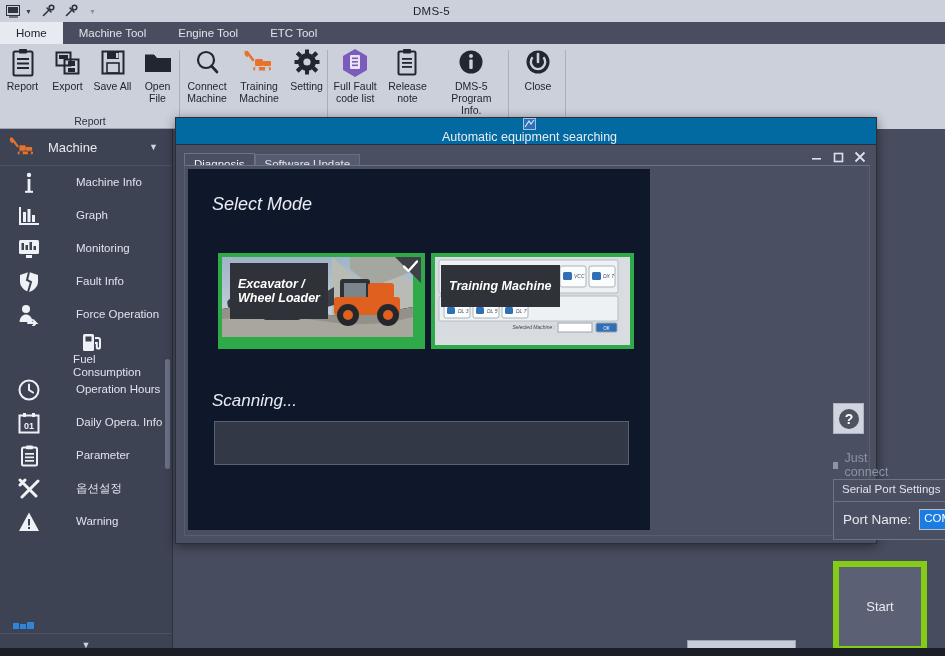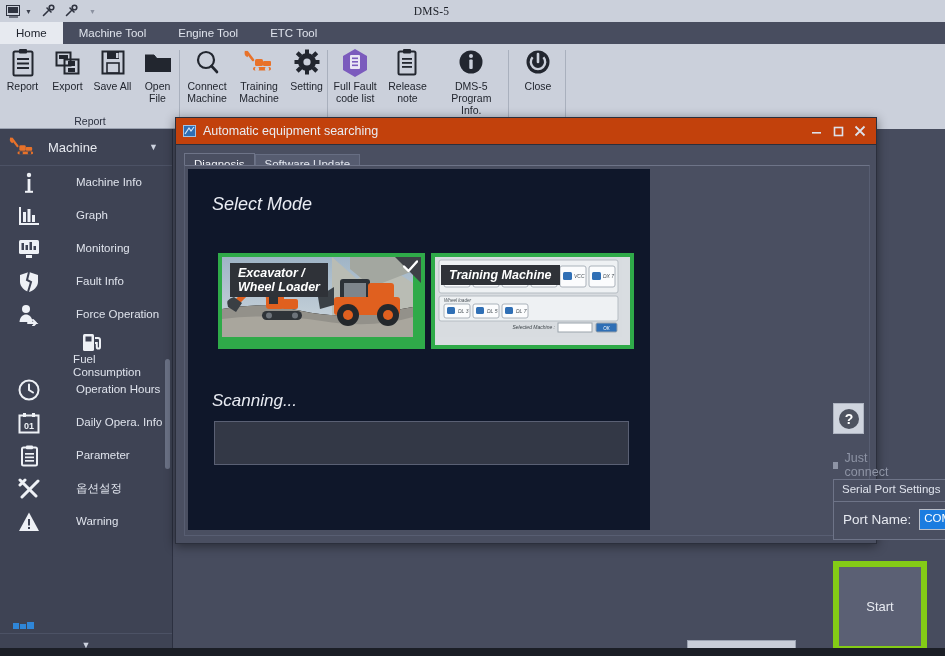--- a/index.html
+++ b/index.html
@@ -12,21 +12,21 @@
   
   #titlebar{
     position:absolute;left:0;top:0;width:945px;height:22px;
     background:#cbd0db;border-bottom:1px solid #b6bcc9;
   }
   #titlebar .qat{position:absolute;left:6px;top:2px;display:flex;align-items:center;gap:9px;height:18px;}
   #titlebar .qicon{color:#2f3340;display:flex;align-items:center;}
   #titlebar .caret{font-size:7px;color:#3a3f4d;margin-left:-5px;}
   #apptitle{
     position:absolute;left:0;top:0;width:863px;height:22px;line-height:22px;
-    text-align:center;font-size:11.5px;color:#1d2028;letter-spacing:.2px;font-family:Liberation Serif, serif;
+    text-align:center;font-size:11.5px;color:#1d2028;letter-spacing:.2px;
   }
   
   #ribbontabs{
     position:absolute;left:0;top:22px;width:945px;height:22px;
     background:#484d5f;display:flex;align-items:stretch;
   }
   .rtab{
     height:22px;line-height:22px;padding:0 16px;font-size:11.5px;color:#dfe3ec;
     cursor:default;white-space:nowrap;
   }
@@ -81,22 +81,23 @@
     border-top:1px solid #4c5265;display:flex;align-items:center;justify-content:center;
   }
   #sbfooter .dn{font-size:9px;color:#cdd3df;}
   
   #dialog{
     position:absolute;left:175px;top:117px;width:700px;height:425px;
     background:#4a4f61;border:1px solid #2b2f3c;
     box-shadow:0 2px 10px rgba(0,0,0,.45);
   }
   #dlgtitle{
-    height:26px;background:#c2410c;display:flex;align-items:center;
+    height:26px;background:#0369a1;display:flex;align-items:center;
     border-bottom:1px solid #2b2f3c;
+    flex-direction:column;
   }
   #dlgtitle .dico{margin-left:7px;display:flex;align-items:center;}
   #dlgtitle .dt{margin-left:7px;font-size:12.5px;color:#e9ecf2;}
   #dlgtitle .wbtns{margin-left:auto;display:flex;align-items:center;gap:0px;}
   .wbtn{width:22px;height:26px;display:flex;align-items:center;justify-content:center;color:#dde1ea;cursor:default;}
   #dlgtabs{position:absolute;left:8px;top:27px;height:29px;display:flex;align-items:flex-end;}
   .dtab{
     height:19px;line-height:19px;padding:0 9px;font-size:11.5px;color:#e3e7ef;
     background:#565c70;border:1px solid #676e83;border-bottom:none;cursor:default;
   }
@@ -110,21 +111,21 @@
   }
   #selmode{position:absolute;left:24px;top:25px;font-size:18px;color:#e9ecf3;}
   .modecard{
     position:absolute;top:84px;border:4px solid #2faa49;background:#2faa49;cursor:default;
   }
   #card1{left:30px;width:199px;height:88px;}
   #card2{left:243px;width:195px;height:88px;}
   .cardinner{position:relative;width:100%;height:100%;overflow:hidden;}
   .cardcap{
     position:absolute;left:8px;top:6px;background:#2f3238;color:#fff;
-    font-size:12.5px;font-weight:bold;padding:3px 8px;line-height:14px;z-index:4;
+    font-size:12.5px;font-weight:bold;padding:14px 8px;line-height:14px;z-index:4;
     white-space:pre-line;
   }
   #card2 .cardcap{top:8px;left:6px;}
   .checkbadge{
     position:absolute;right:0;top:0;width:0;height:0;z-index:5;
     border-top:26px solid #3d4046;border-left:26px solid transparent;
   }
   .checkmark{position:absolute;right:3px;top:2px;z-index:6;color:#fff;}
   #scanlabel{position:absolute;left:24px;top:222px;font-size:17px;color:#e9ecf3;}
   #scanbox{

